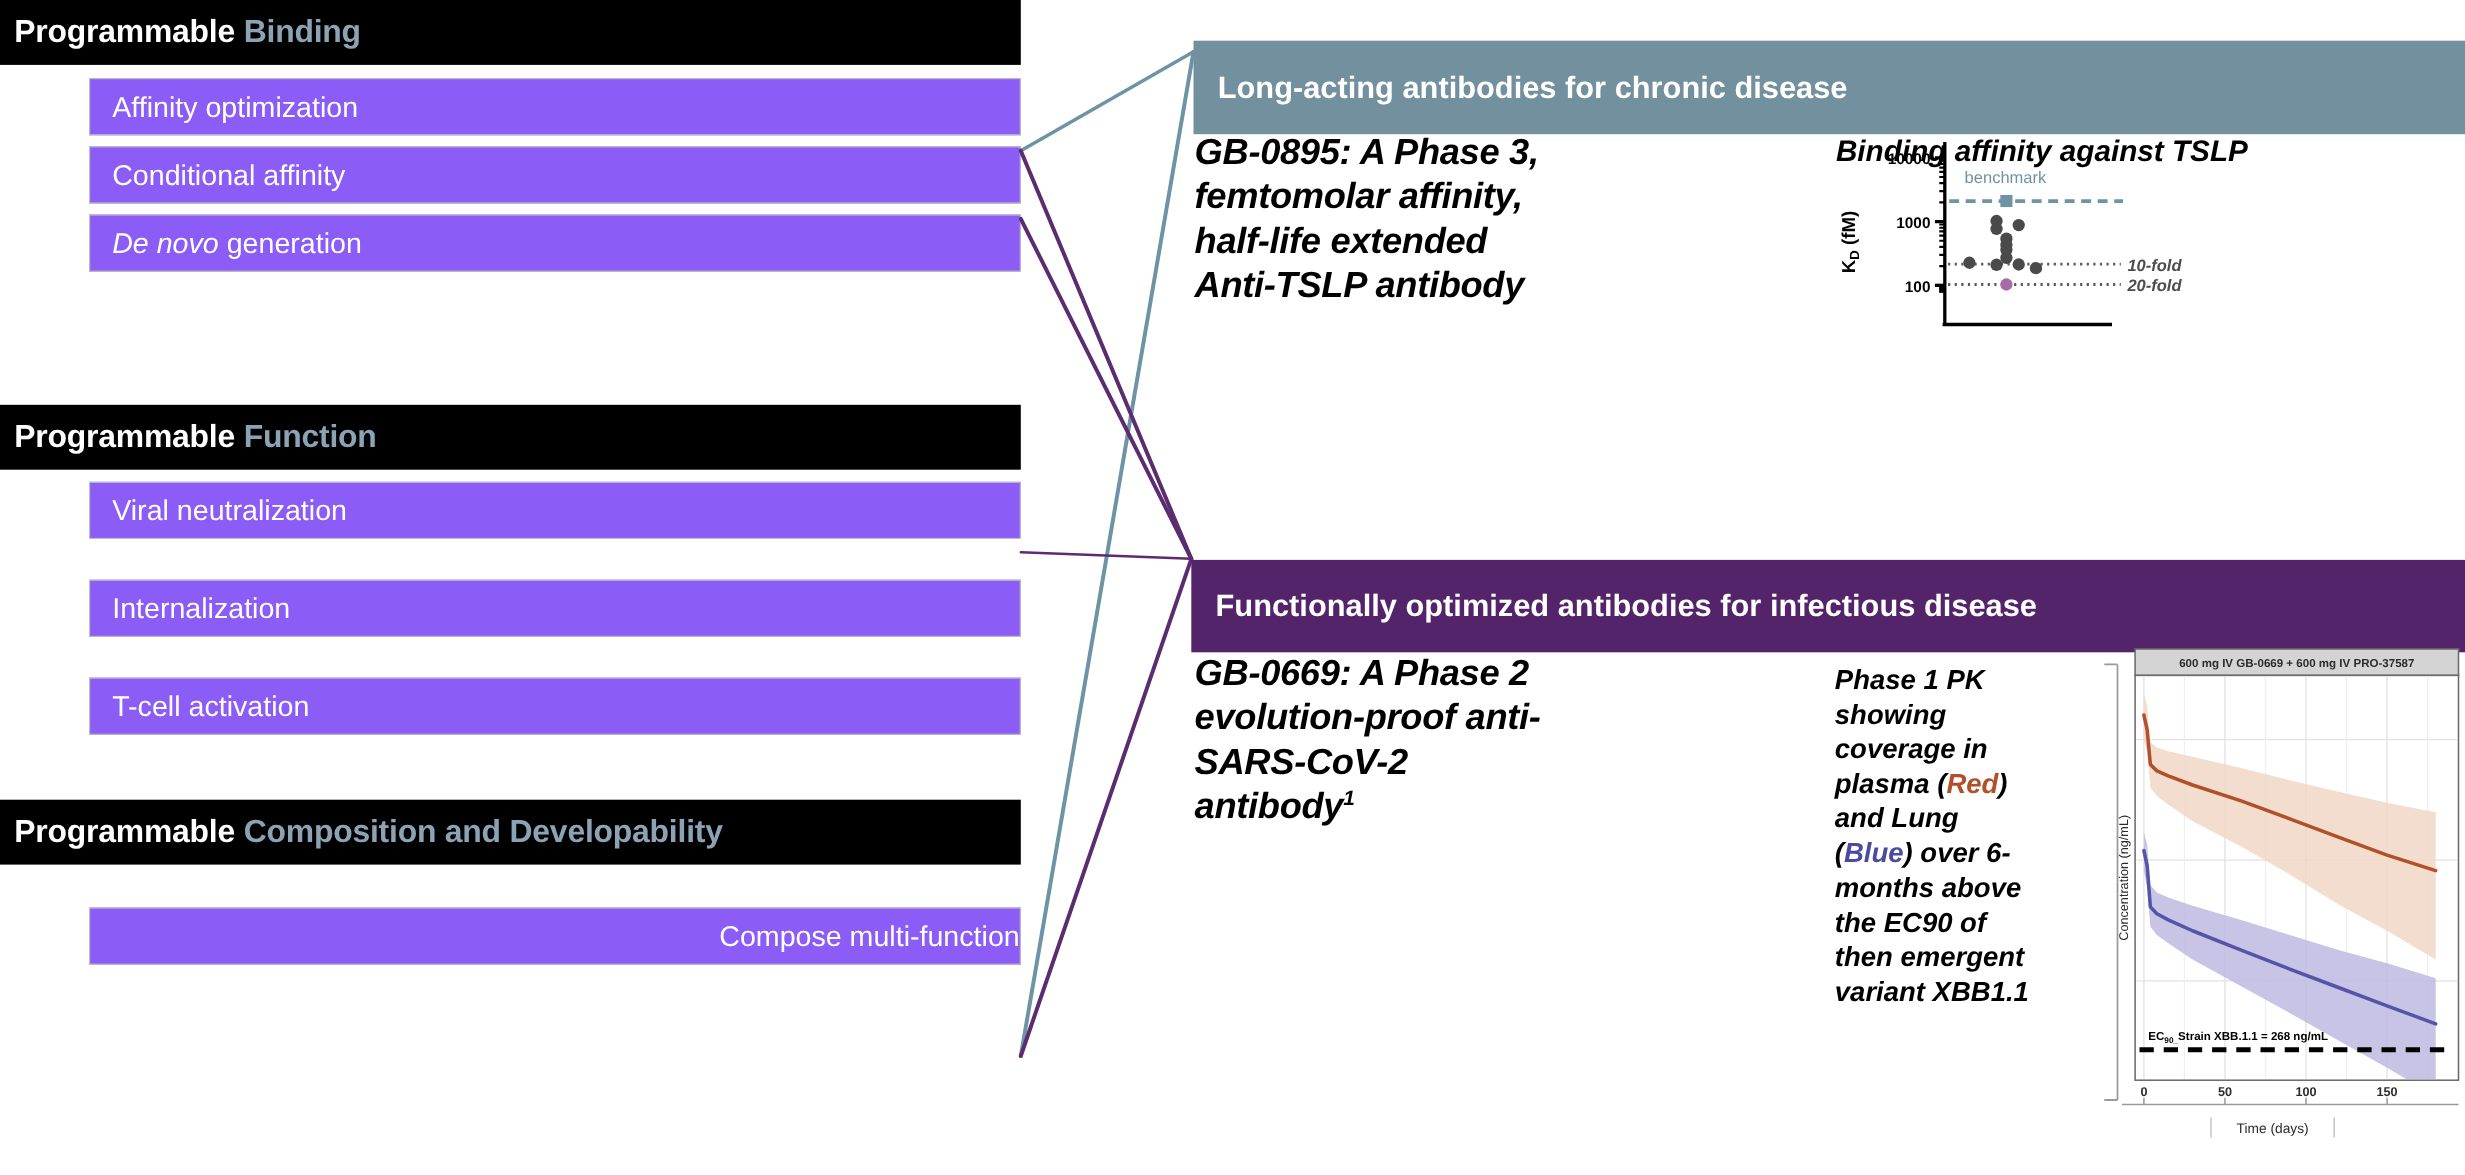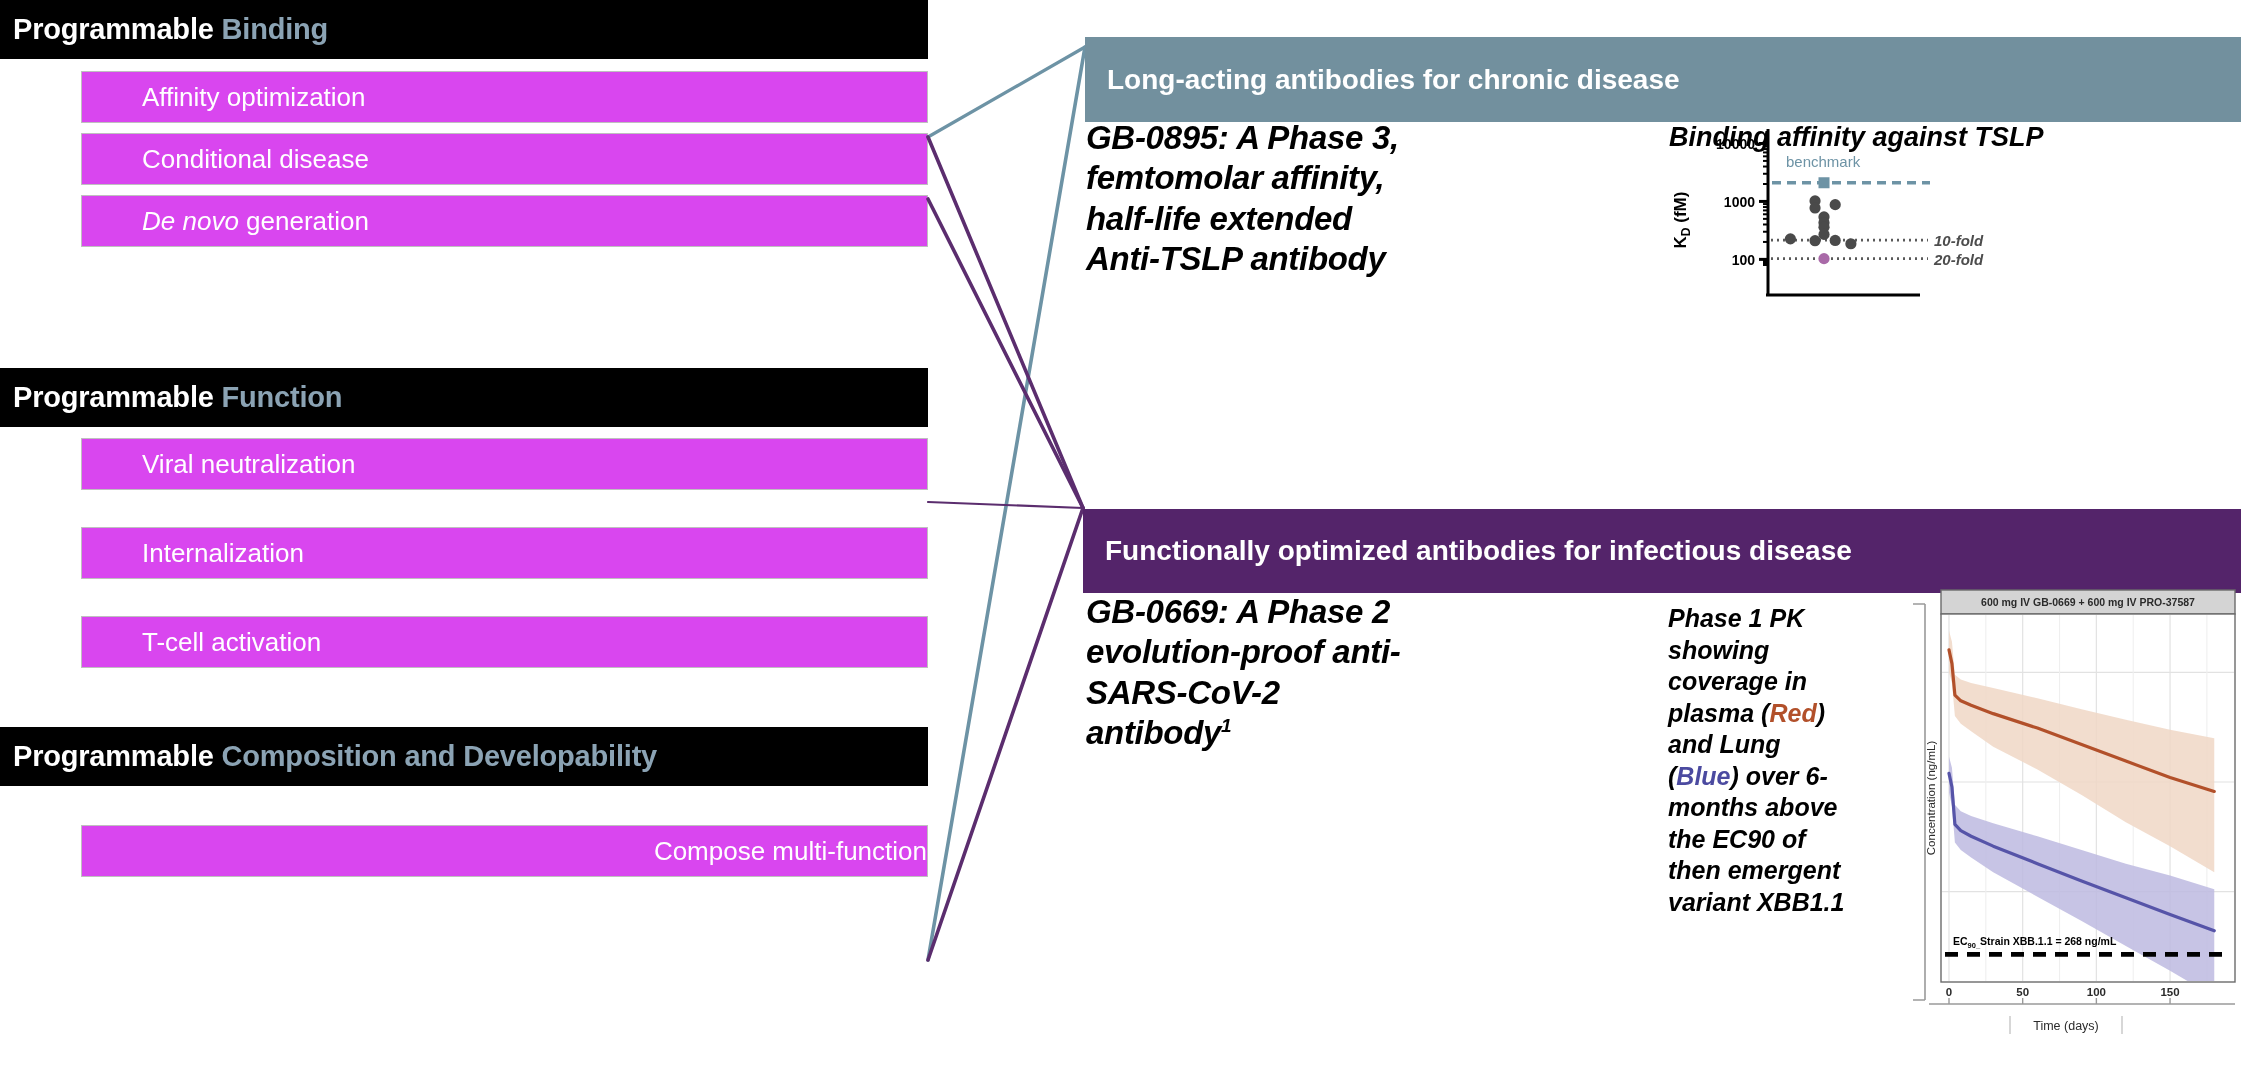--- a/index.html
+++ b/index.html
@@ -8,22 +8,22 @@
 
   
   .left-col{position:absolute;left:0;top:0;width:940px;height:904px;}
 
   .cat-band{position:absolute;left:0;width:928px;background:#000000;
             display:flex;align-items:center;}
   .cat-band .lbl{font-size:29px;font-weight:bold;color:#ffffff;
                  padding-left:13px;letter-spacing:-.2px;white-space:nowrap;}
   .cat-band .lbl .accent{color:#8ba3b4;}
 
-  .sub-box{position:absolute;left:81px;width:847px;background:#d946ef;
-           border:1px solid #bfbfbf;display:flex;align-items:center;box-sizing:border-box;padding-left:40px;}
+  .sub-box{position:absolute;left:81px;width:847px;background:#8b5cf6;
+           border:1px solid #bfbfbf;display:flex;align-items:center;box-sizing:border-box;}
   .sub-box .lbl{font-size:26px;color:#ffffff;padding-left:20px;white-space:nowrap;}
   .sub-box .lbl i{font-style:italic;}
 
   
   .connectors{position:absolute;left:0;top:0;width:2241px;height:1068px;
               pointer-events:none;}
 
   
   .panel-band{position:absolute;display:flex;align-items:center;margin-top:37px;}
   .panel-band .lbl{font-size:28px;font-weight:bold;color:#ffffff;padding-left:22px;
@@ -57,21 +57,21 @@
 
 <div class="left-col">
 
   <div class="cat-band" style="top:0px;height:59px;">
     <span class="lbl"><span>Programmable </span><span class="accent">Binding</span></span>
   </div>
   <div class="sub-box" style="top:71px;height:52px;">
     <span class="lbl">Affinity optimization</span>
   </div>
   <div class="sub-box" style="top:133px;height:52px;">
-    <span class="lbl">Conditional disease</span>
+    <span class="lbl">Conditional affinity</span>
   </div>
   <div class="sub-box" style="top:195px;height:52px;">
     <span class="lbl"><i>De novo</i><span> generation</span></span>
   </div>
 
   <div class="cat-band" style="top:368px;height:59px;">
     <span class="lbl"><span>Programmable </span><span class="accent">Function</span></span>
   </div>
   <div class="sub-box" style="top:438px;height:52px;">
     <span class="lbl">Viral neutralization</span>

